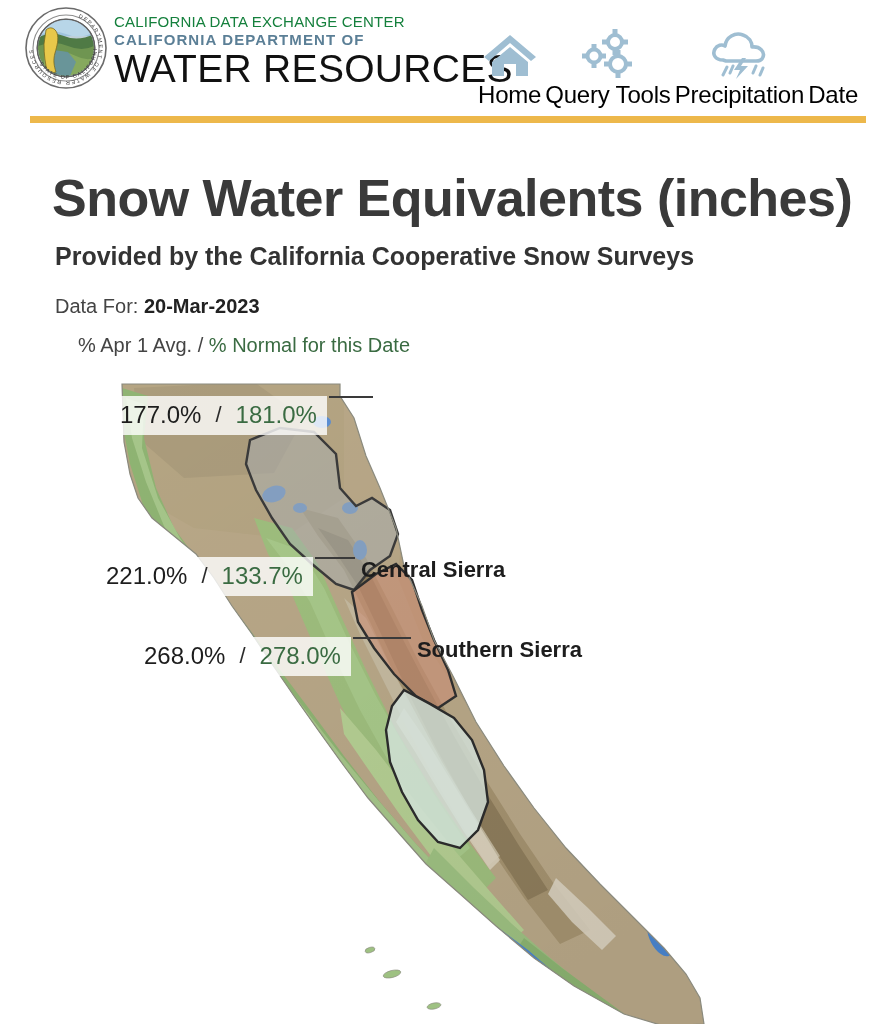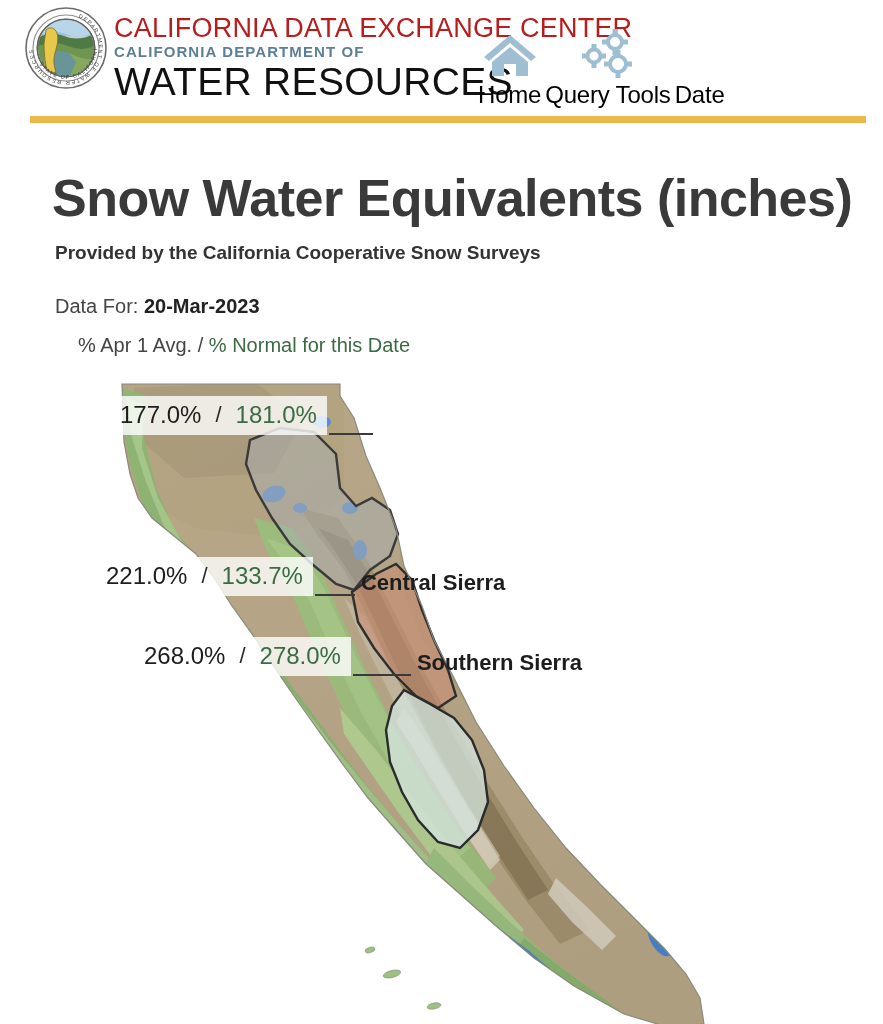--- a/index.html
+++ b/index.html
@@ -19,21 +19,21 @@
   }
   #brand{
     position:absolute;left:24px;top:6px;
     display:flex;align-items:flex-start;
   }
   #seal{
     width:84px;height:84px;flex:0 0 84px;position:relative;
   }
   #brand-text{margin-left:6px;padding-top:8px;}
   #org-line1{
-    font-size:27px;letter-spacing:.2px;color:#b91c1c;
+    font-size:15px;letter-spacing:.2px;color:#15803d;
     font-family:"Liberation Sans", sans-serif;white-space:nowrap;
     line-height:1.05;
   }
   #org-line2{
     font-size:15px;font-weight:bold;letter-spacing:1.1px;
     color:#5b7f96;white-space:nowrap;line-height:1.35;
   }
   #org-line3{
     font-size:39px;color:#111;white-space:nowrap;
     line-height:1.0;letter-spacing:.3px;margin-top:-1px;
@@ -65,42 +65,42 @@
   }
 
   
   #page-title{
     position:absolute;left:52px;top:133px;
     font-size:52px;color:#3a3a3a;white-space:nowrap;
     letter-spacing:-.5px;
   }
   #provider-line{
     position:absolute;left:55px;top:242px;
-    font-size:19px;font-weight:bold;color:#333;white-space:nowrap;
+    font-size:25px;font-weight:bold;color:#333;white-space:nowrap;
   }
   #data-for-line{
     position:absolute;left:55px;top:295px;
     font-size:20px;color:#444;white-space:nowrap;
   }
   #data-for-line b{color:#222;}
   #legend-line{
     position:absolute;left:78px;top:334px;
     font-size:20px;color:#444;white-space:nowrap;
   }
   .legend-green{color:#3a6b42;}
 
   
   #map-figure{
     position:absolute;left:64px;top:362px;width:620px;height:662px;
   }
   #map-svg{display:block;width:620px;height:662px;}
 
   
   .callout{
-    position:absolute;display:flex;align-items:flex-end;
+    position:absolute;display:flex;align-items:flex-start;
     white-space:nowrap;
   }
   .callout-box{
     background:rgba(255,255,255,.80);
     display:flex;align-items:center;
     padding:5px 10px 6px 10px;
   }
   .val-avg{
     font-size:24px;color:#1d1d1d;
   }
@@ -202,20 +202,37 @@
             <rect x="38.5" y="22" width="5" height="5"></rect>
               <rect x="38.5" y="45" width="5" height="5"></rect>
             <rect x="27" y="33.5" width="5" height="5"></rect>
               <rect x="50" y="33.5" width="5" height="5"></rect>
           </g>
         </svg>
       </span>
       <span class="nav-label">Query Tools</span>
     </a>
 
+    <a class="nav-item">
+      <span class="nav-icon">
+        <svg width="66" height="52" viewBox="0 0 66 52" aria-hidden="true">
+          <path d="M17 32 C9 32 6 26 9 21 C11 17 16 16 19 18
+                   C20 9 29 4 37 7 C43 9 46 14 46 19
+                   C54 18 59 24 57 29 C56 32 53 33 50 33 L20 33 Z" fill="none" stroke="#9fbed2" stroke-width="3.6" stroke-linejoin="round"></path>
+          <path d="M36 30 L28 42 L34 42 L30 51 L42 38 L35 38 L40 30 Z" fill="#9fbed2"></path>
+          <g stroke="#9fbed2" stroke-width="3" stroke-linecap="round">
+            <line x1="17" y1="47" x2="21" y2="39"></line>
+            <line x1="24" y1="45" x2="27" y2="38"></line>
+            <line x1="47" y1="45" x2="50" y2="38"></line>
+            <line x1="54" y1="47" x2="57" y2="40"></line>
+          </g>
+        </svg>
+      </span>
+      <span class="nav-label">Precipitation</span>
+    </a>
 
     <a class="nav-item">
       <span class="nav-icon"></span>
       <span class="nav-label">Date</span>
     </a>
 
   </nav>
 </header>
 
 <div id="gold-rule"></div>

